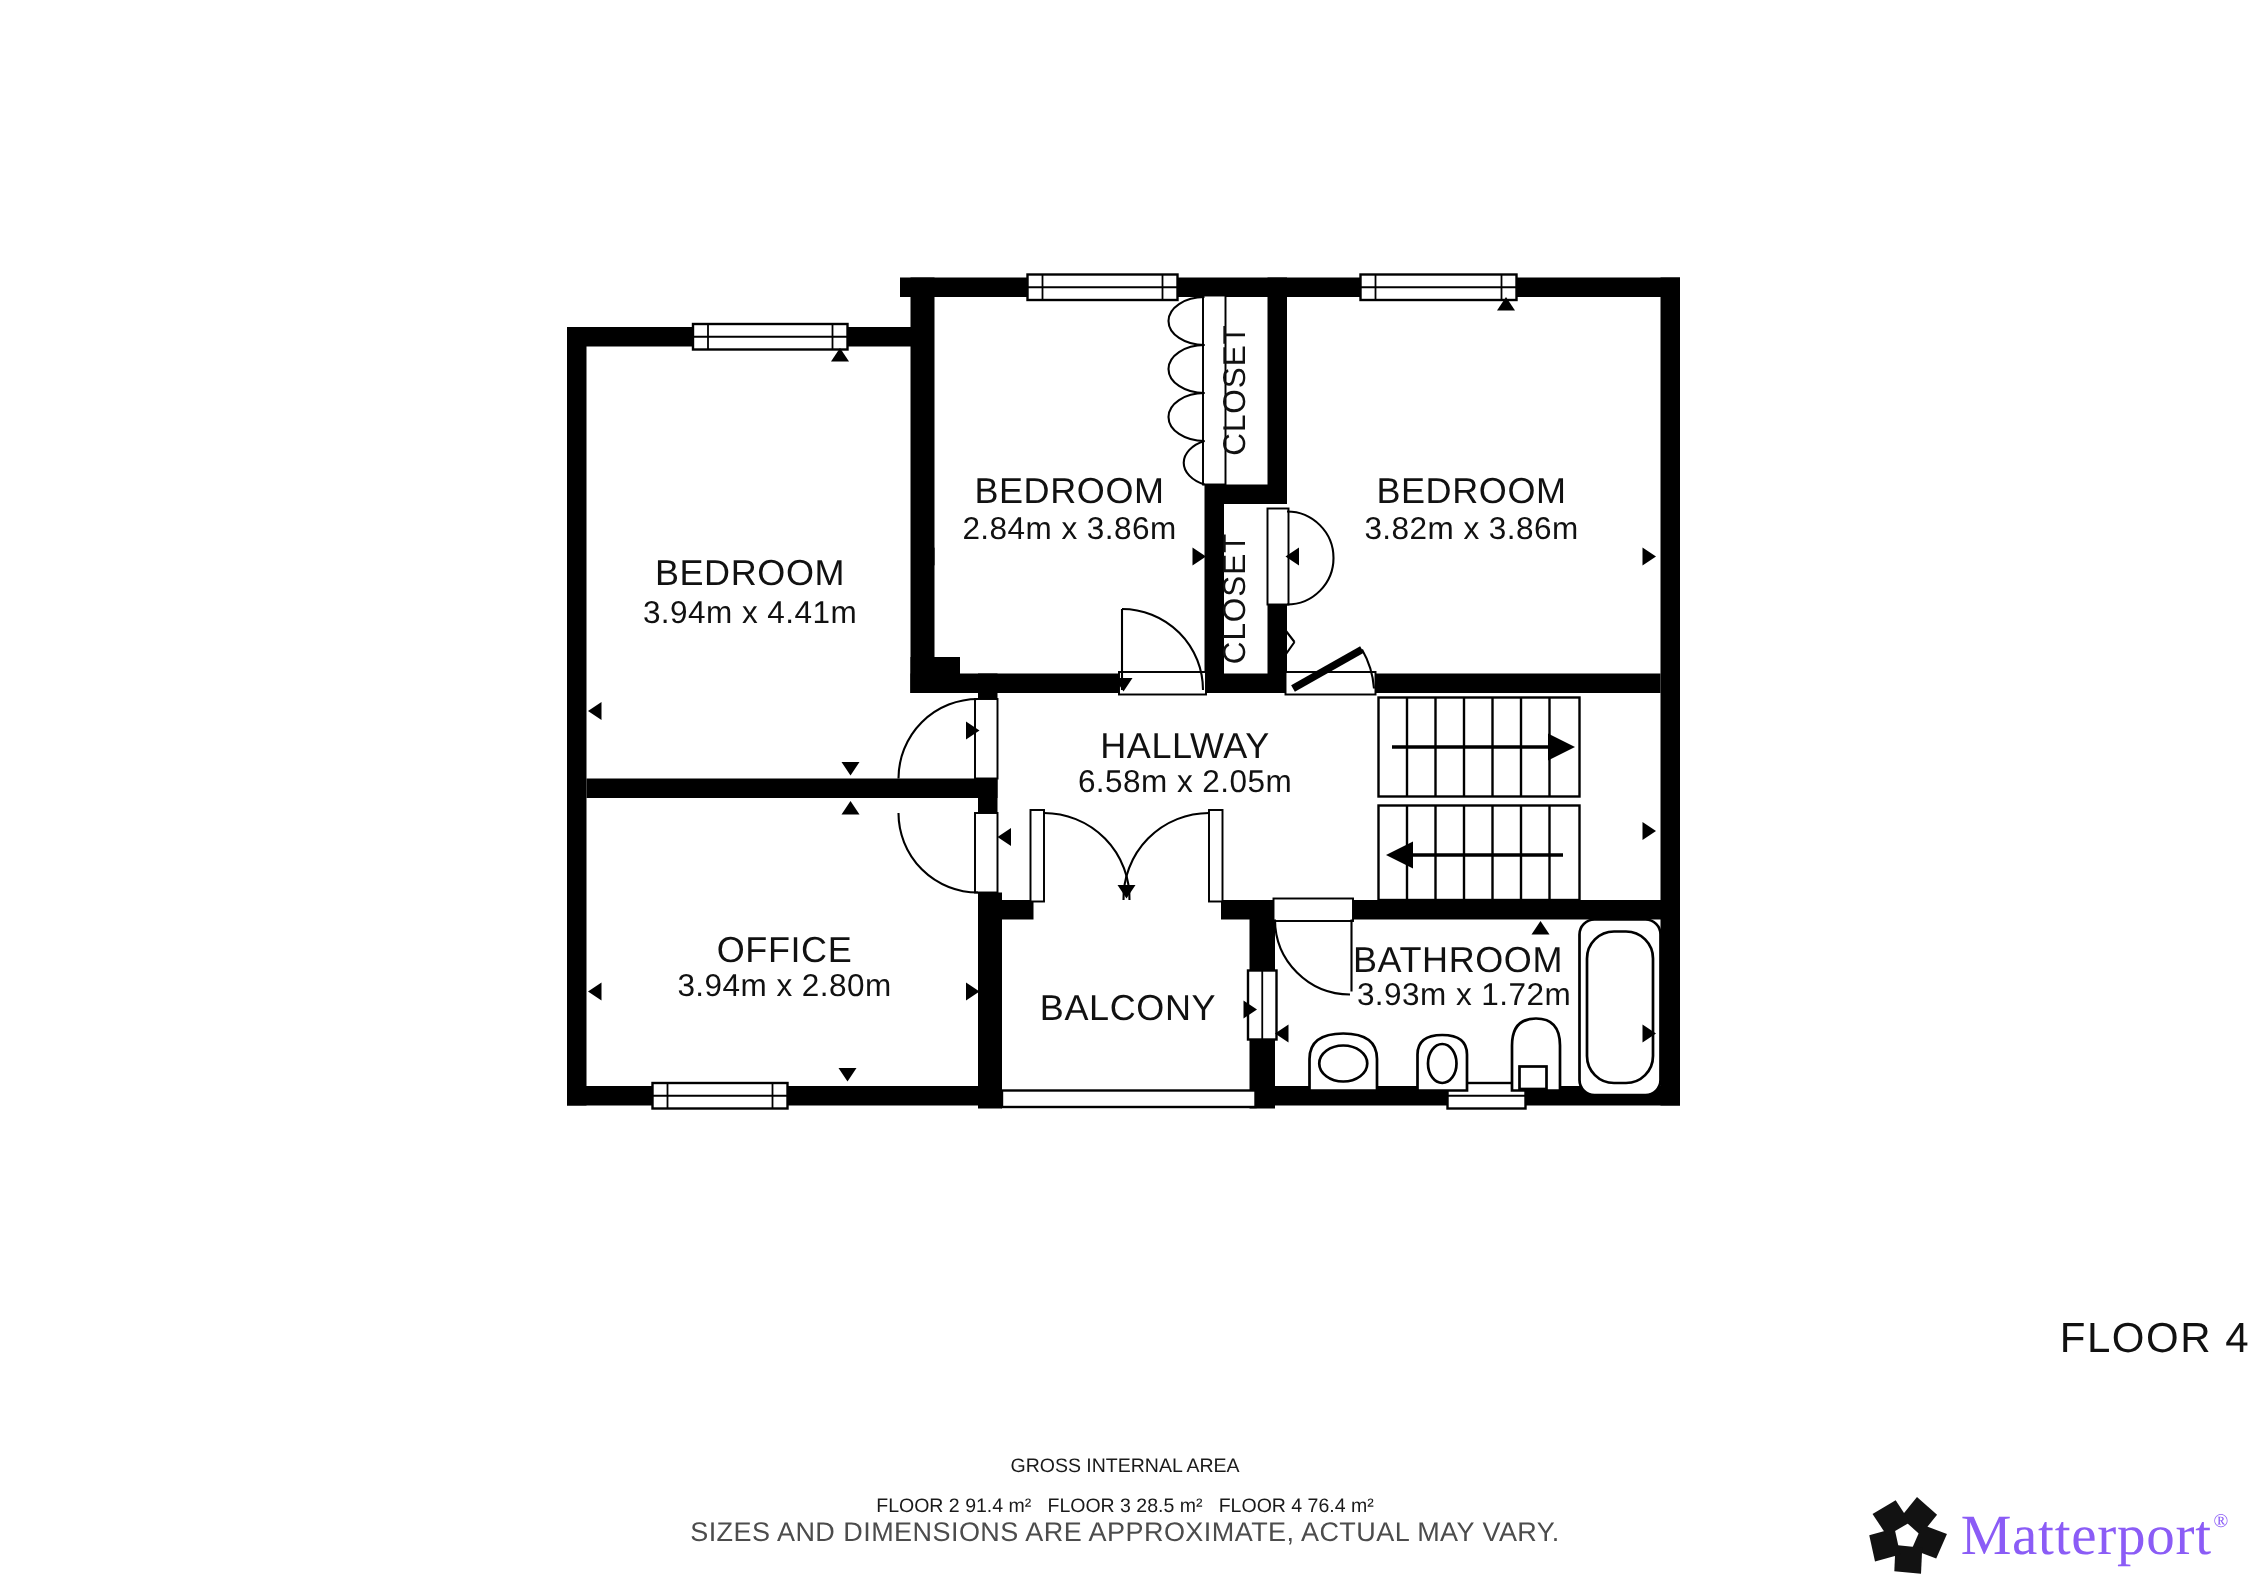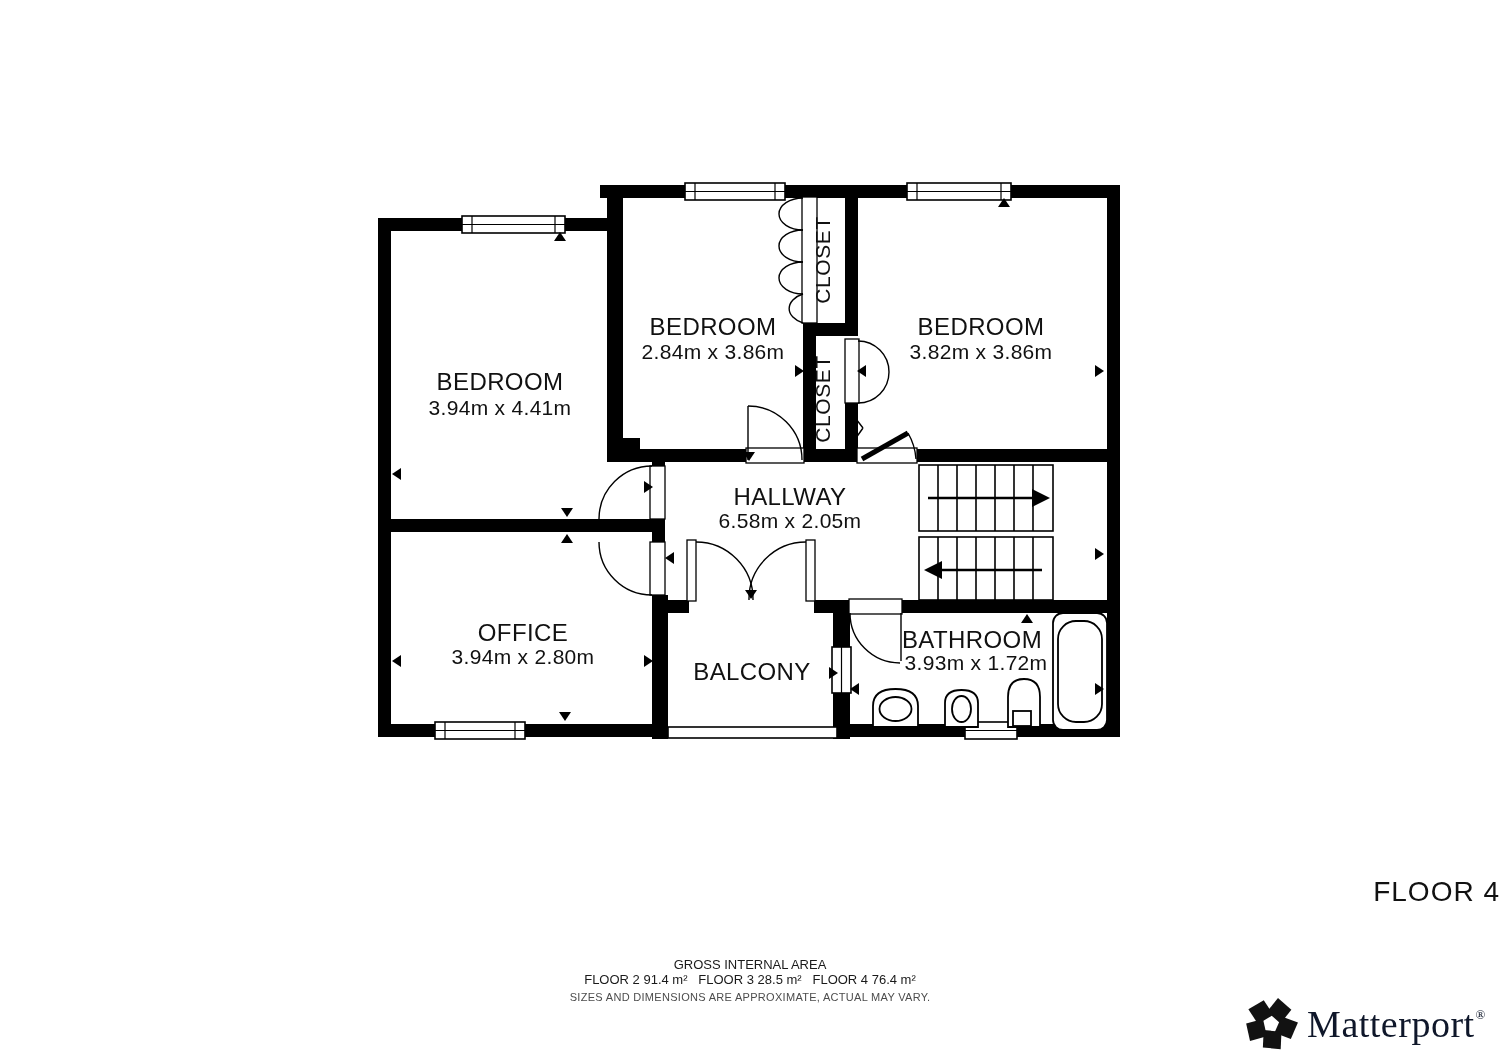--- a/index.html
+++ b/index.html
@@ -17,24 +17,24 @@
   .stair{fill:none;stroke:#000;stroke-width:1.6;}
   .fixture{fill:#fff;stroke:#000;stroke-width:1.8;}
   .marker{fill:#000;stroke:none;}
   .arrowline{stroke:#000;stroke-width:2.4;fill:none;}
   .railing{fill:#fff;stroke:#000;stroke-width:1.6;}
   .leaf-thick{stroke:#000;stroke-width:5;fill:none;}
   #floor-title{position:absolute;top:876px;left:0;width:100%;text-align:right;
     font-size:28px;color:#111;letter-spacing:1px;}
   #footer{position:absolute;top:957px;left:0;width:100%;text-align:center;
     font-size:13px;color:#1a1a1a;}
-  #footer div{white-space:pre;line-height:15.2px;}
-  #footer .disclaimer{color:#4c4c4c;margin-top:3px;font-size:11px;letter-spacing:0.3px;}
+  #footer div{white-space:pre;line-height:15.2px;margin-top:12px;}
+  #footer .disclaimer{color:#4c4c4c;margin-top:3px;font-size:18px;letter-spacing:0.3px;}
   #logo{position:absolute;right:14px;top:996px;display:flex;align-items:center;}
-  #logo-text{font-family:"Liberation Serif",serif;font-size:38px;color:#0f172a;
+  #logo-text{font-family:"Liberation Serif",serif;font-size:38px;color:#8b5cf6;
     letter-spacing:0.5px;margin-left:8px;}
   #logo-text sup{font-size:13px;vertical-align:18px;margin-left:1px;}
 </style>
 </head>
 <body>
 
 <svg id="plan-svg" width="1500" height="1061" viewBox="0 0 1500 1061">
 
   <g>
 

